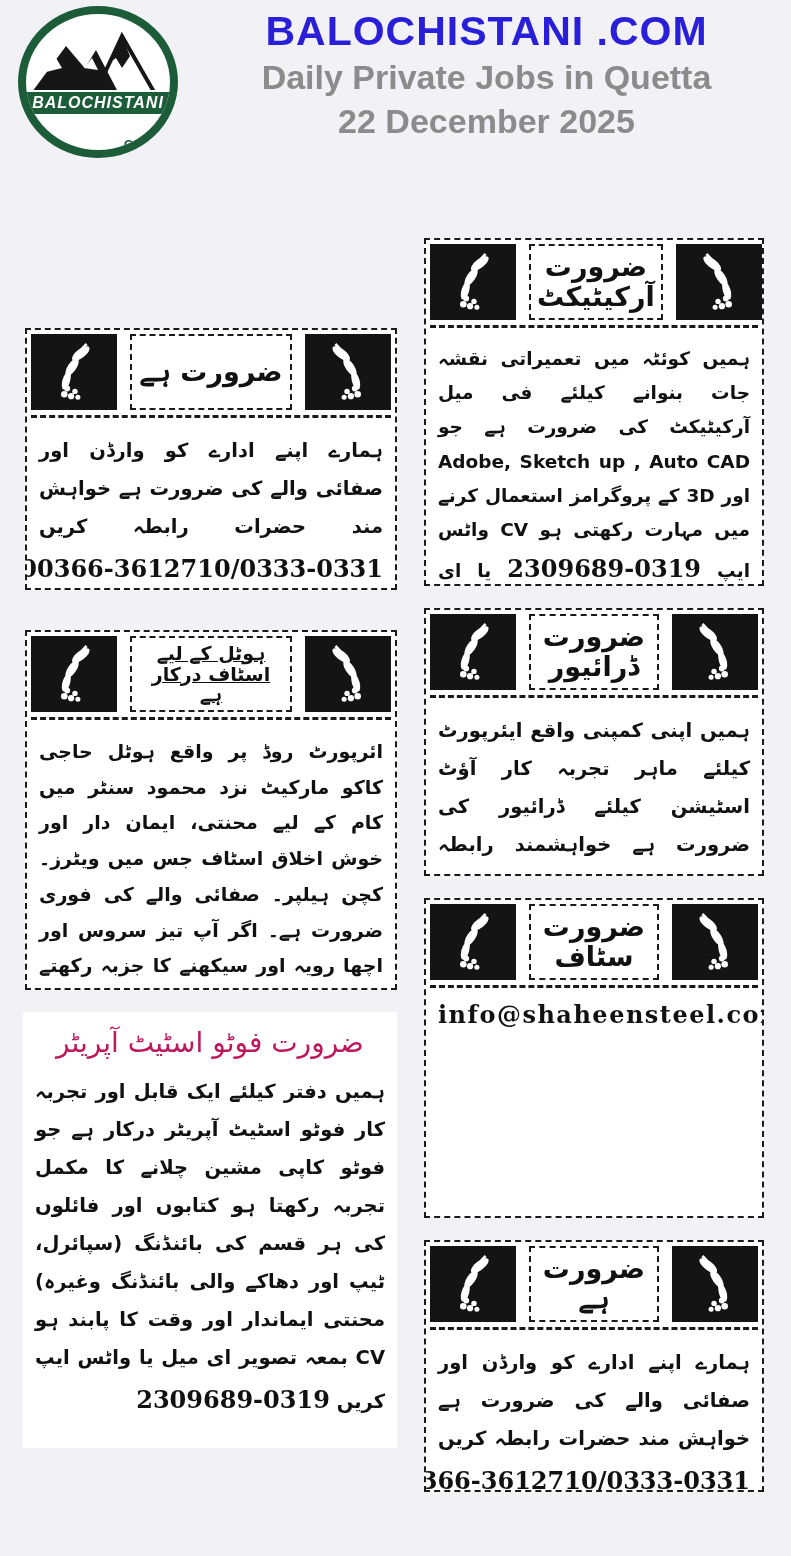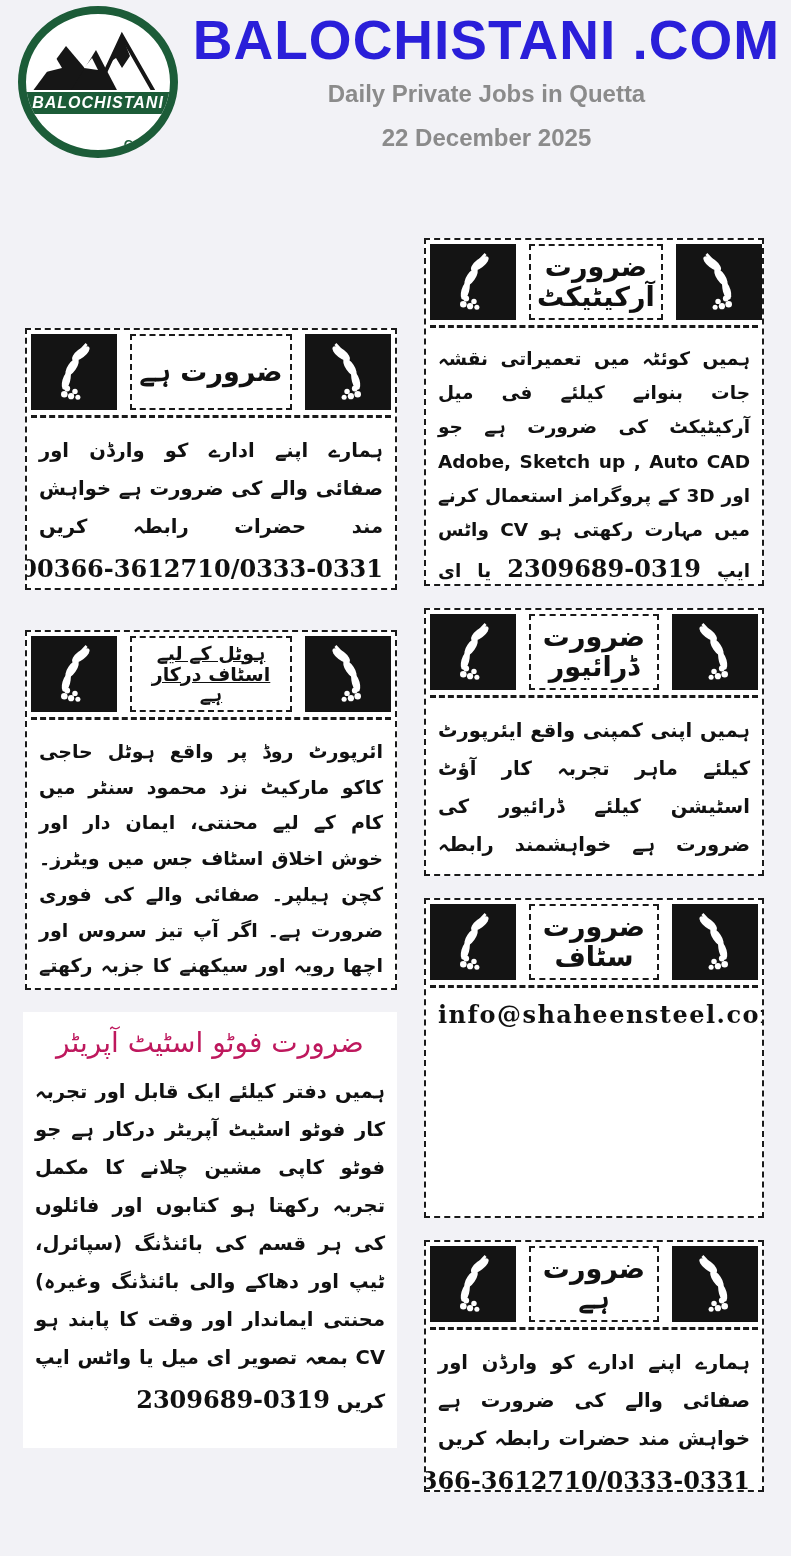--- a/index.html
+++ b/index.html
@@ -44,25 +44,25 @@
   .logo-tagline {
     position:absolute; left:0; right:0; top:116px;
     text-align:center; font-style:italic; font-weight:bold;
     font-size:12.5px; line-height:14px; color:#173a22;
     font-family:"DejaVu Serif", serif;
     margin-top:32px;
   }
   .head-text { position:absolute; left:190px; right:8px; top:8px; text-align:center; }
   .head-title {
     font-family:"Liberation Sans", sans-serif;
-    font-weight:bold; font-size:55px; letter-spacing:1px;
+    font-weight:bold; font-size:41px; letter-spacing:1px;
   }
   .head-sub, .head-date {
     font-family:"Liberation Sans", sans-serif;
-    font-weight:bold; font-size:24px; line-height:44px;
+    font-weight:bold; font-size:34px; line-height:44px;
   }
 
   
   .ad {
     position:absolute; background:#fff; overflow:hidden;
   }
   .ad.ornate { border:2px dashed #1a1a1a; }
   .ad-head {
     display:flex; align-items:stretch; gap:13px;
     margin:4px; height:84px;

